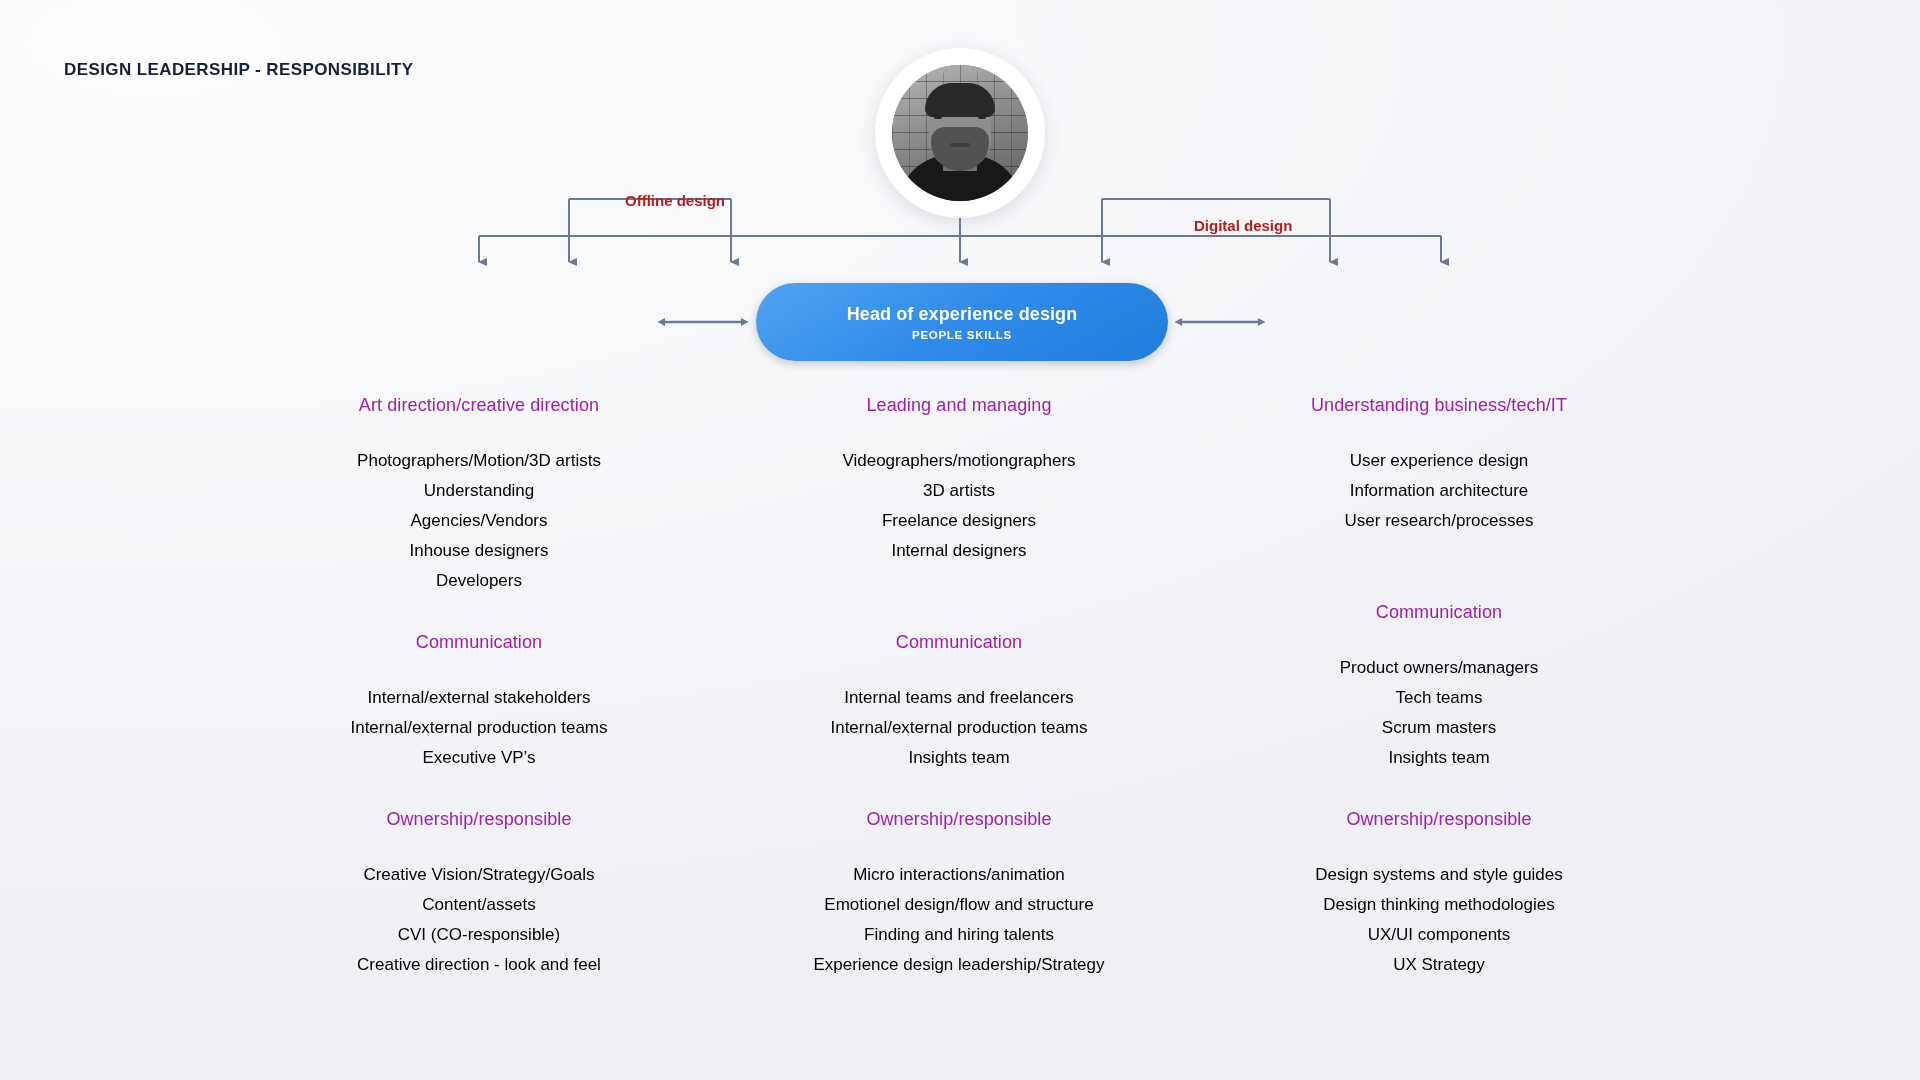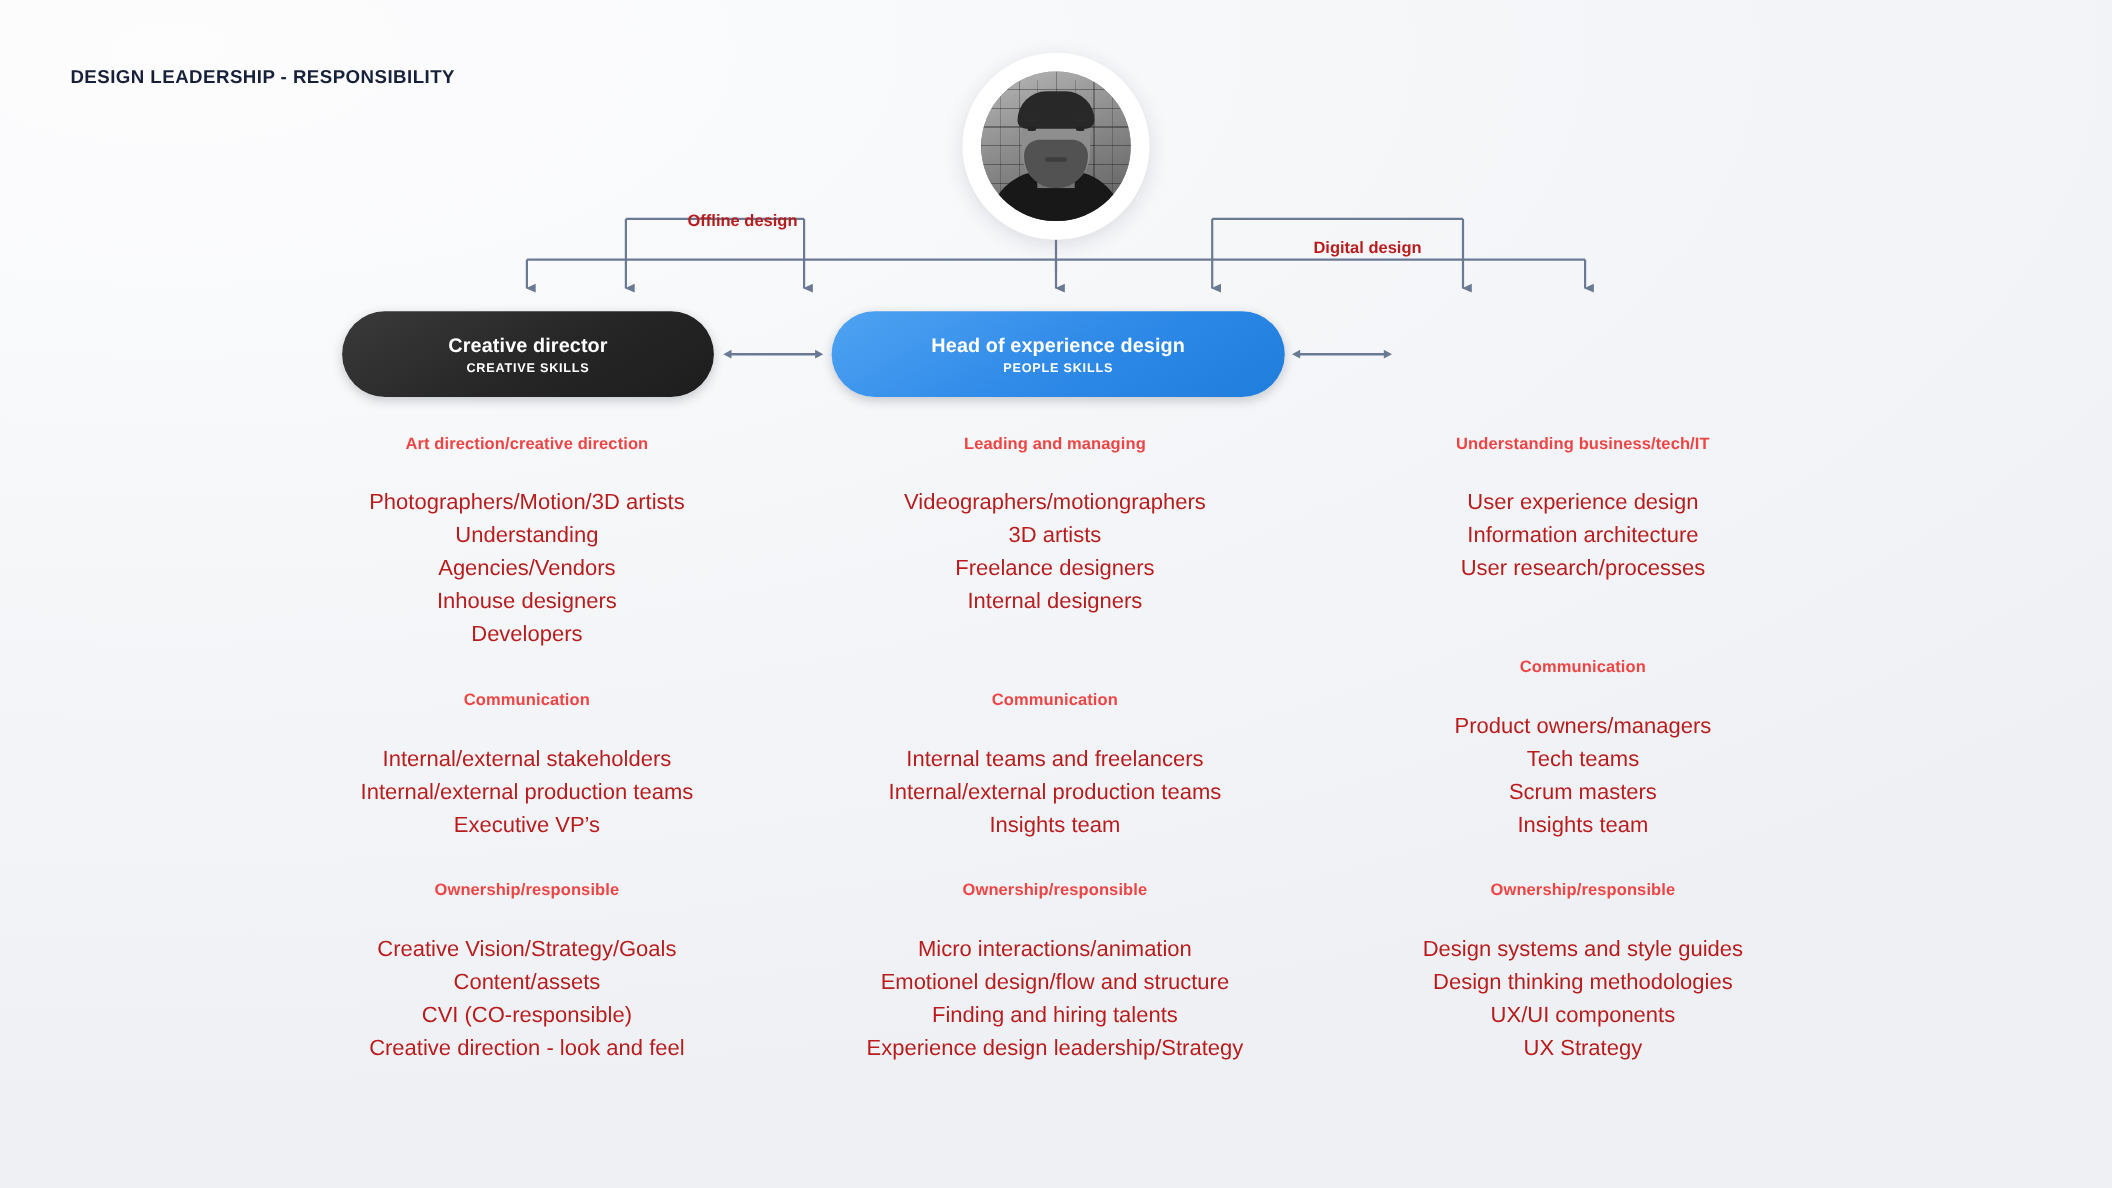--- a/index.html
+++ b/index.html
@@ -118,26 +118,26 @@
   .dbl-arrow.a2 { left:1172px; width:96px; }
 
   
   .col { position:absolute; top:395px; width:420px; text-align:center; }
   .col.c1 { left:269px; }
   .col.c2 { left:749px; }
   .col.c3 { left:1229px; }
 
   .sec { margin-bottom:36px; }
   .sec h3 {
-    font-size:15px; font-weight:bold; color:#ef4444;
+    font-size:18px; font-weight:normal; color:#a21caf;
     margin-bottom:30px; letter-spacing:.1px;
   }
   .sec ul { list-style:none; }
   .sec li {
-    font-size:20px; color:#b91c1c; line-height:30px; white-space:nowrap;
+    font-size:17px; color:#000000; line-height:30px; white-space:nowrap;
   }
   .sp1 { height:0; }
 </style>
 </head>
 <body>
 
 <div id="stage">
 
   <div class="title">DESIGN LEADERSHIP - RESPONSIBILITY</div>
 
@@ -183,24 +183,20 @@
       <path d="M960,236 L960,262" marker-end="url(#ah)"></path>
       <path d="M1102,236 L1102,262" marker-end="url(#ah)"></path>
       <path d="M1330,236 L1330,262" marker-end="url(#ah)"></path>
       <path d="M1441,236 L1441,262" marker-end="url(#ah)"></path>
     </g>
   </svg>
 
   <div class="conn-label lbl-offline">Offline design</div>
   <div class="conn-label lbl-digital">Digital design</div>
 
-  <div class="pill left">
-    <div class="role">Creative director</div>
-    <div class="skills">CREATIVE SKILLS</div>
-  </div>
   <div class="pill center">
     <div class="role">Head of experience design</div>
     <div class="skills">PEOPLE SKILLS</div>
   </div>
 
   <svg class="dbl-arrow a1" viewBox="0 0 96 12">
     <defs>
       <marker id="l1" markerWidth="9" markerHeight="9" refX="7" refY="4.5" orient="auto" markerUnits="userSpaceOnUse">
         <path d="M8,0.5 L8,8.5 L0.5,4.5 Z" fill="#6b7a94"></path>
       </marker>

